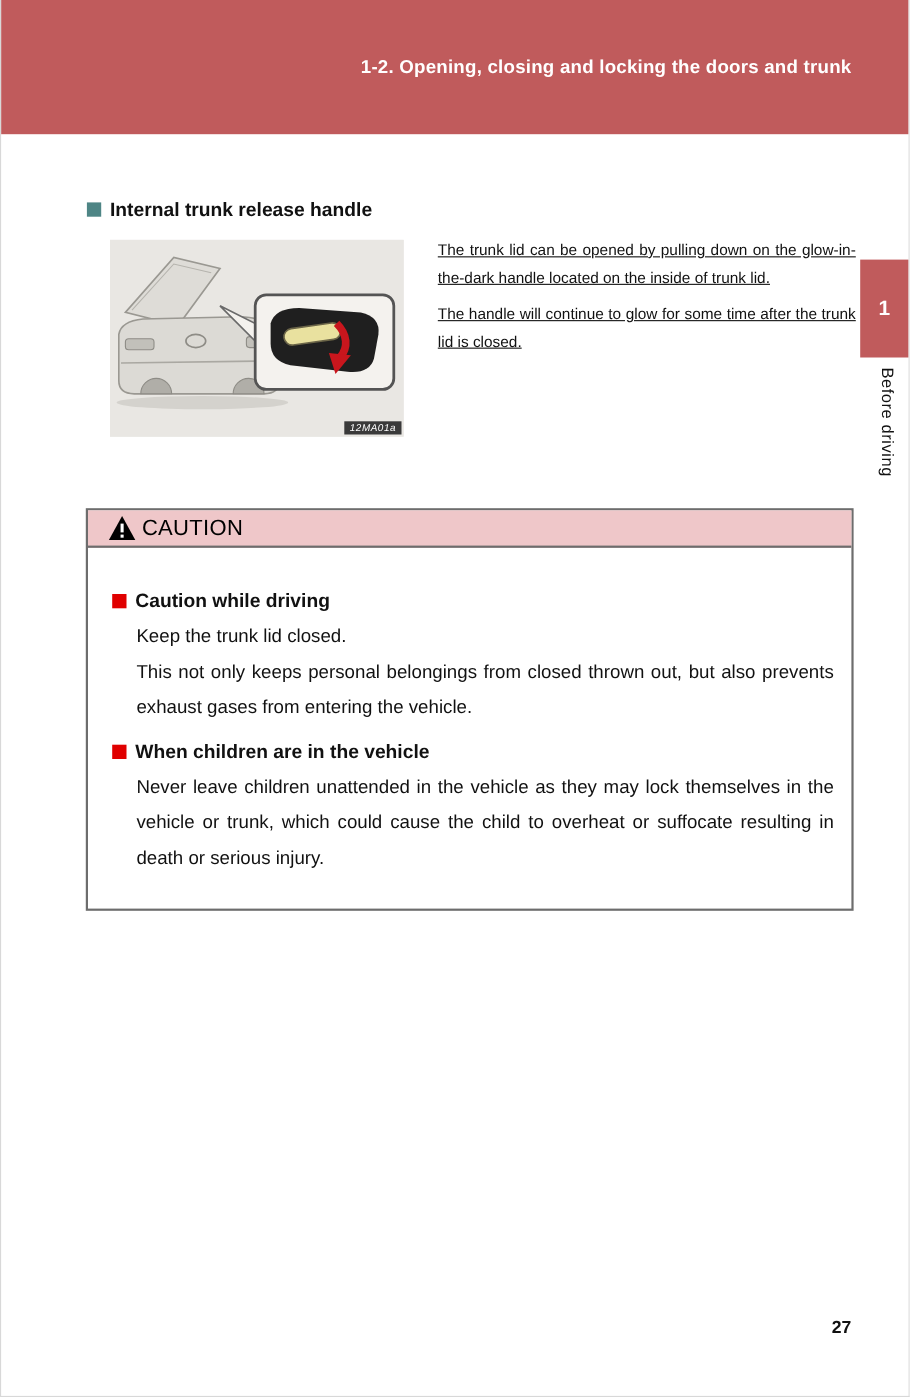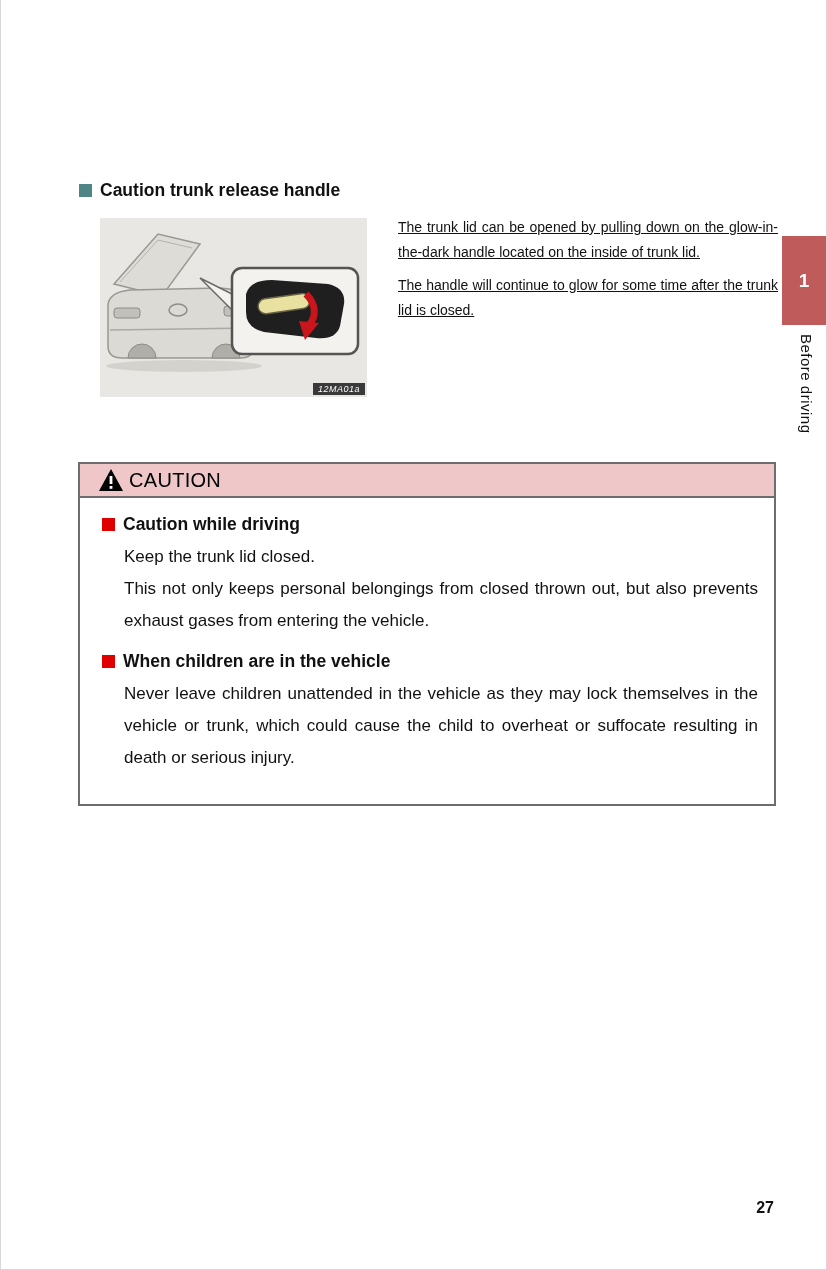--- a/index.html
+++ b/index.html
@@ -135,20 +135,21 @@
   }
   .caution-header .caution-title {
     font-size: 20px;
     color: #000;
     letter-spacing: 0.3px;
   }
   .warning-icon svg { display: block; }
 
   .caution-body {
     padding: 16px 16px 30px 22px;
+    margin-top: 22px;
   }
   .caution-item + .caution-item { margin-top: 14px; }
   .caution-item-heading {
     display: flex;
     align-items: center;
     gap: 8px;
     font-size: 17.5px;
     font-weight: bold;
     color: #111;
     margin-bottom: 6px;
@@ -169,24 +170,27 @@
     font-size: 16px;
     font-weight: bold;
     color: #111;
   }
 </style>
 </head>
 <body>
 
 <div class="page">
 
+  <div class="header-band">
+    <span class="header-title">1-2. Opening, closing and locking the doors and trunk</span>
+  </div>
 
   <div class="section-heading">
     <span class="bullet-square bullet-teal"></span>
-    <span class="heading-text">Caution trunk release handle</span>
+    <span class="heading-text">Internal trunk release handle</span>
   </div>
 
   <div class="figure-wrap">
     <svg width="267" height="179" viewBox="0 0 267 179">
       <rect x="0" y="0" width="267" height="179" fill="#e9e7e3"></rect>
 
       <path d="M14 66 L58 16 L100 26 L62 78 Z" fill="#dedcd7" stroke="#9a9892" stroke-width="1.5"></path>
       <path d="M20 64 L58 22 L92 30" fill="none" stroke="#b5b3ad" stroke-width="1"></path>
 
       <path d="M8 86 Q10 74 30 72 L120 70 Q150 72 152 86 L154 128 Q154 140 140 140 L22 140 Q8 140 8 128 Z" fill="#dcdad5" stroke="#9a9892" stroke-width="1.5"></path>

